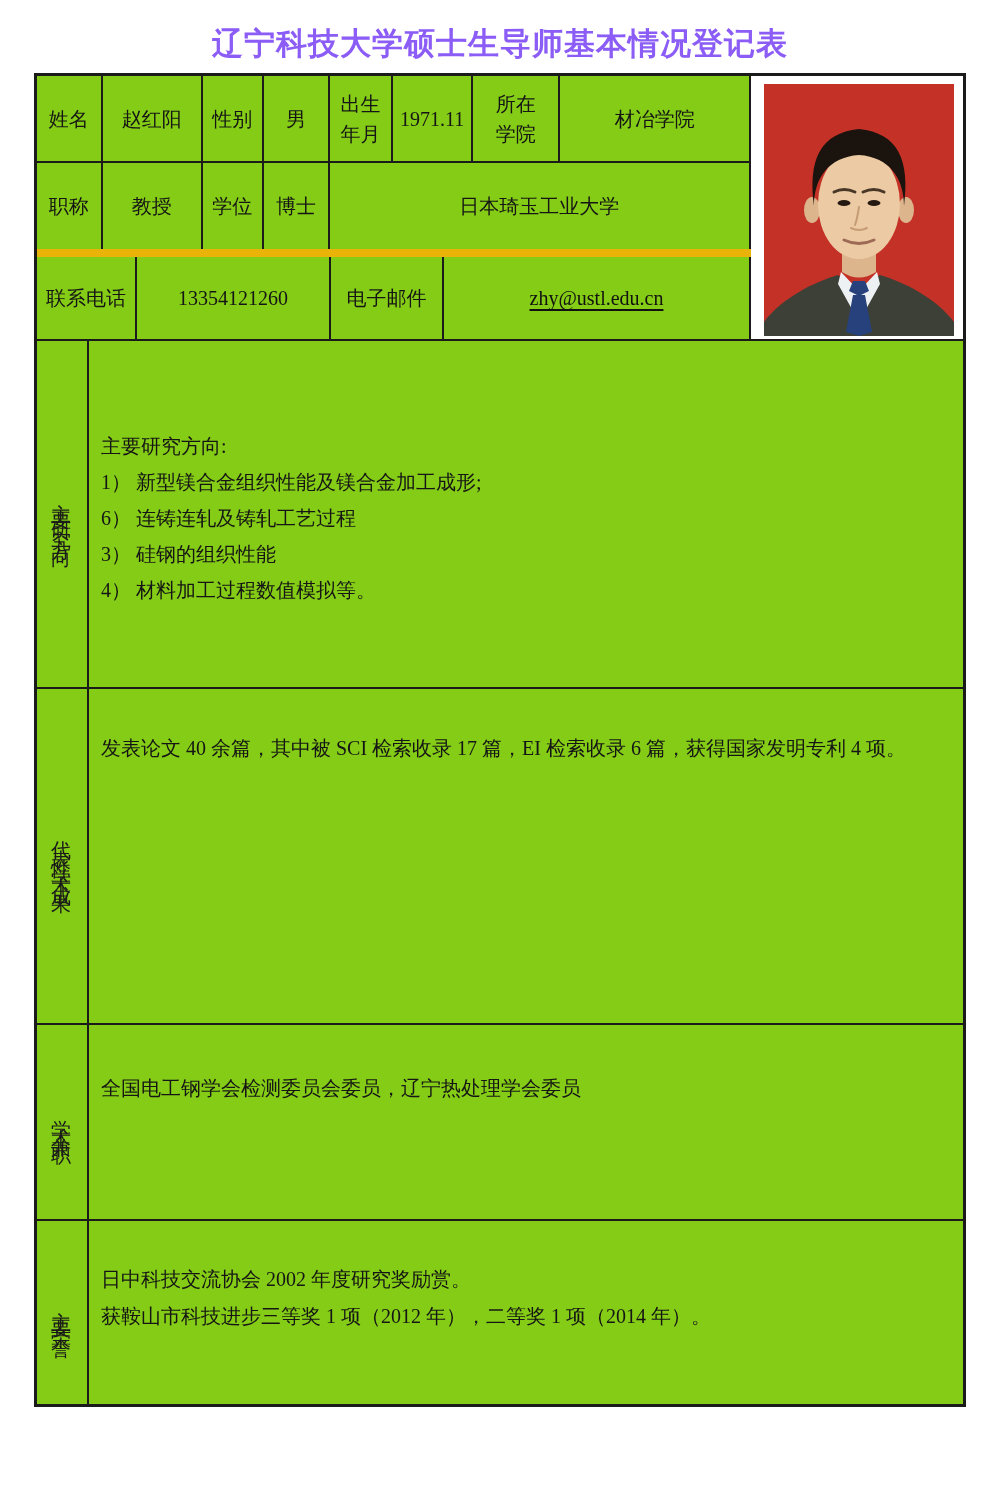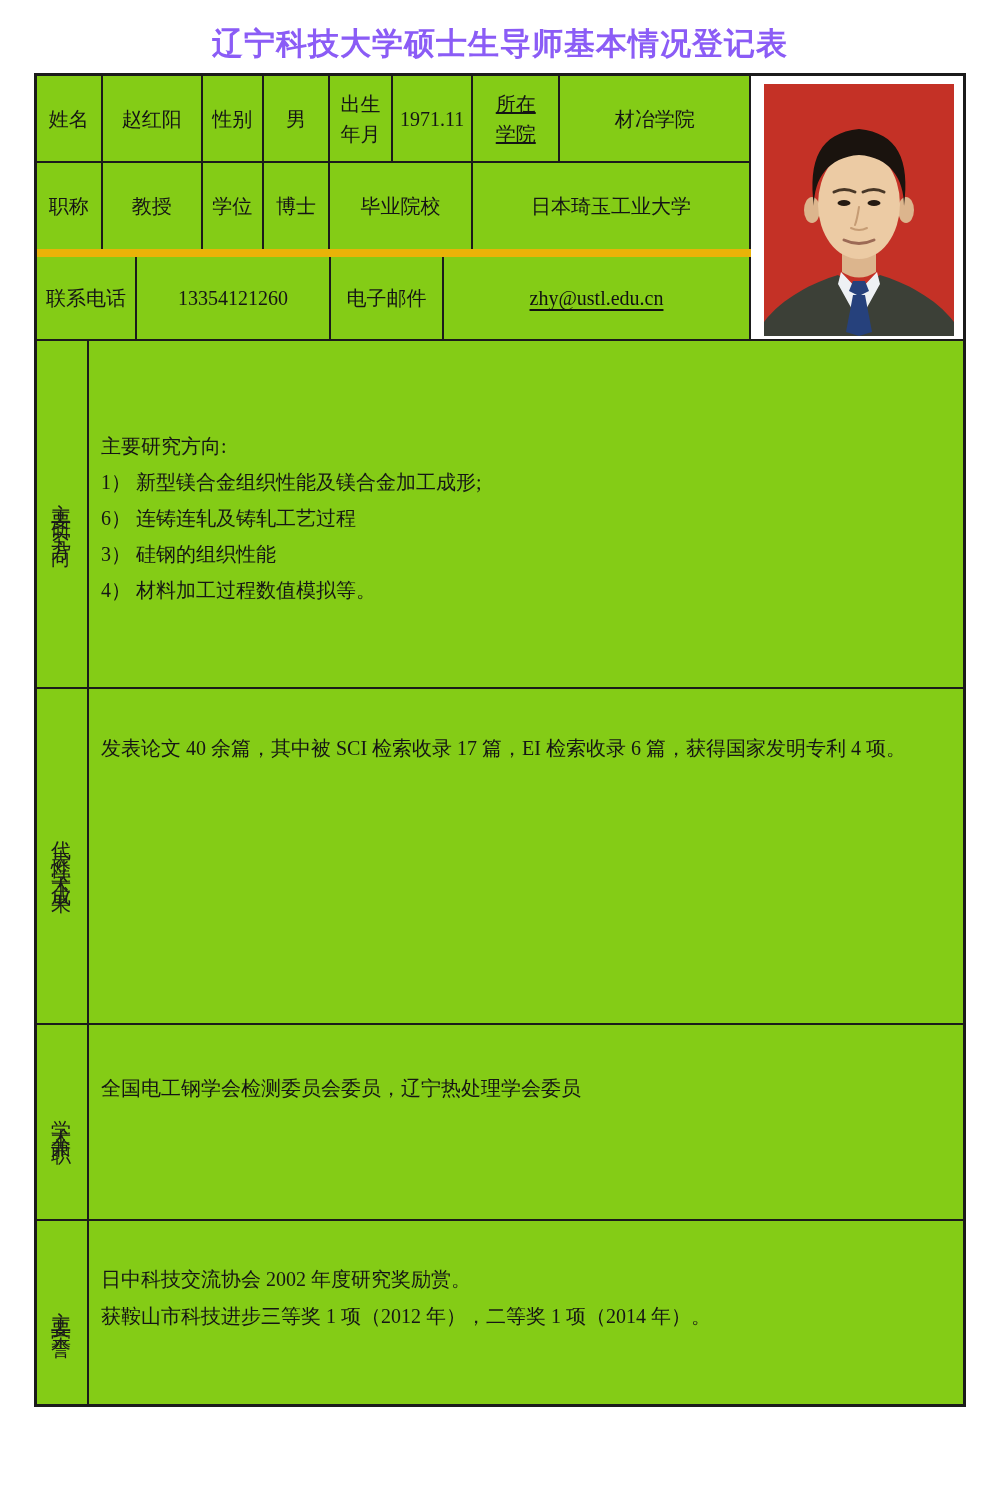--- a/index.html
+++ b/index.html
@@ -25,21 +25,21 @@
   .trow-1 { height: 85px; }
   .trow-2 { height: 88px; border-top: 2px solid #1b1b1b; }
   .trow-3 { flex: 1; border-top: 8px solid #eab308; }
   .tcell {
     border-right: 2px solid #1b1b1b;
     display: flex; align-items: center; justify-content: center;
     text-align: center; font-size: 20px; line-height: 30px;
     padding: 0 4px; word-break: break-all;
   }
   .nowrap { white-space: nowrap; }
-  .pad-lg { padding: 0 20px; text-decoration: underline; }
+  .pad-lg { padding: 0 20px; }
   .w1 { width: 9.2%; }  .w2 { width: 14%; }   .w3 { width: 8.6%; }
   .w4 { width: 9.2%; }  .w5 { width: 8.9%; }  .w6 { width: 11.2%; }
   .w7 { width: 12.2%; } .wfill { flex: 1; }
   .w5b { width: 20.1%; }
   .w1c { width: 14%; } .w2c { width: 27.2%; } .w3c { width: 15.8%; }
   .email-link { text-decoration: underline; text-underline-offset: 4px; color: #111; cursor: pointer; }
   
   .photo-cell { width: 212px; padding: 8px 9px 3px 13px; background: #fff; }
   .photo-cell svg { width: 100%; height: 100%; display: block; }
   
@@ -85,21 +85,20 @@
           <div class="tcell w6">1971.11</div>
           <div class="tcell w7 pad-lg">所在学院</div>
           <div class="tcell wfill">材冶学院</div>
         </div>
 
         <div class="trow trow-2">
           <div class="tcell w1">职称</div>
           <div class="tcell w2">教授</div>
           <div class="tcell w3">学位</div>
           <div class="tcell w4">博士</div>
-          <div class="tcell w5b nowrap">毕业院校</div>
           <div class="tcell wfill nowrap">日本琦玉工业大学</div>
         </div>
 
         <div class="trow trow-3">
           <div class="tcell w1c nowrap">联系电话</div>
           <div class="tcell w2c nowrap">13354121260</div>
           <div class="tcell w3c nowrap">电子邮件</div>
           <div class="tcell wfill nowrap">
             <span class="email-link">zhy@ustl.edu.cn</span>
           </div>

